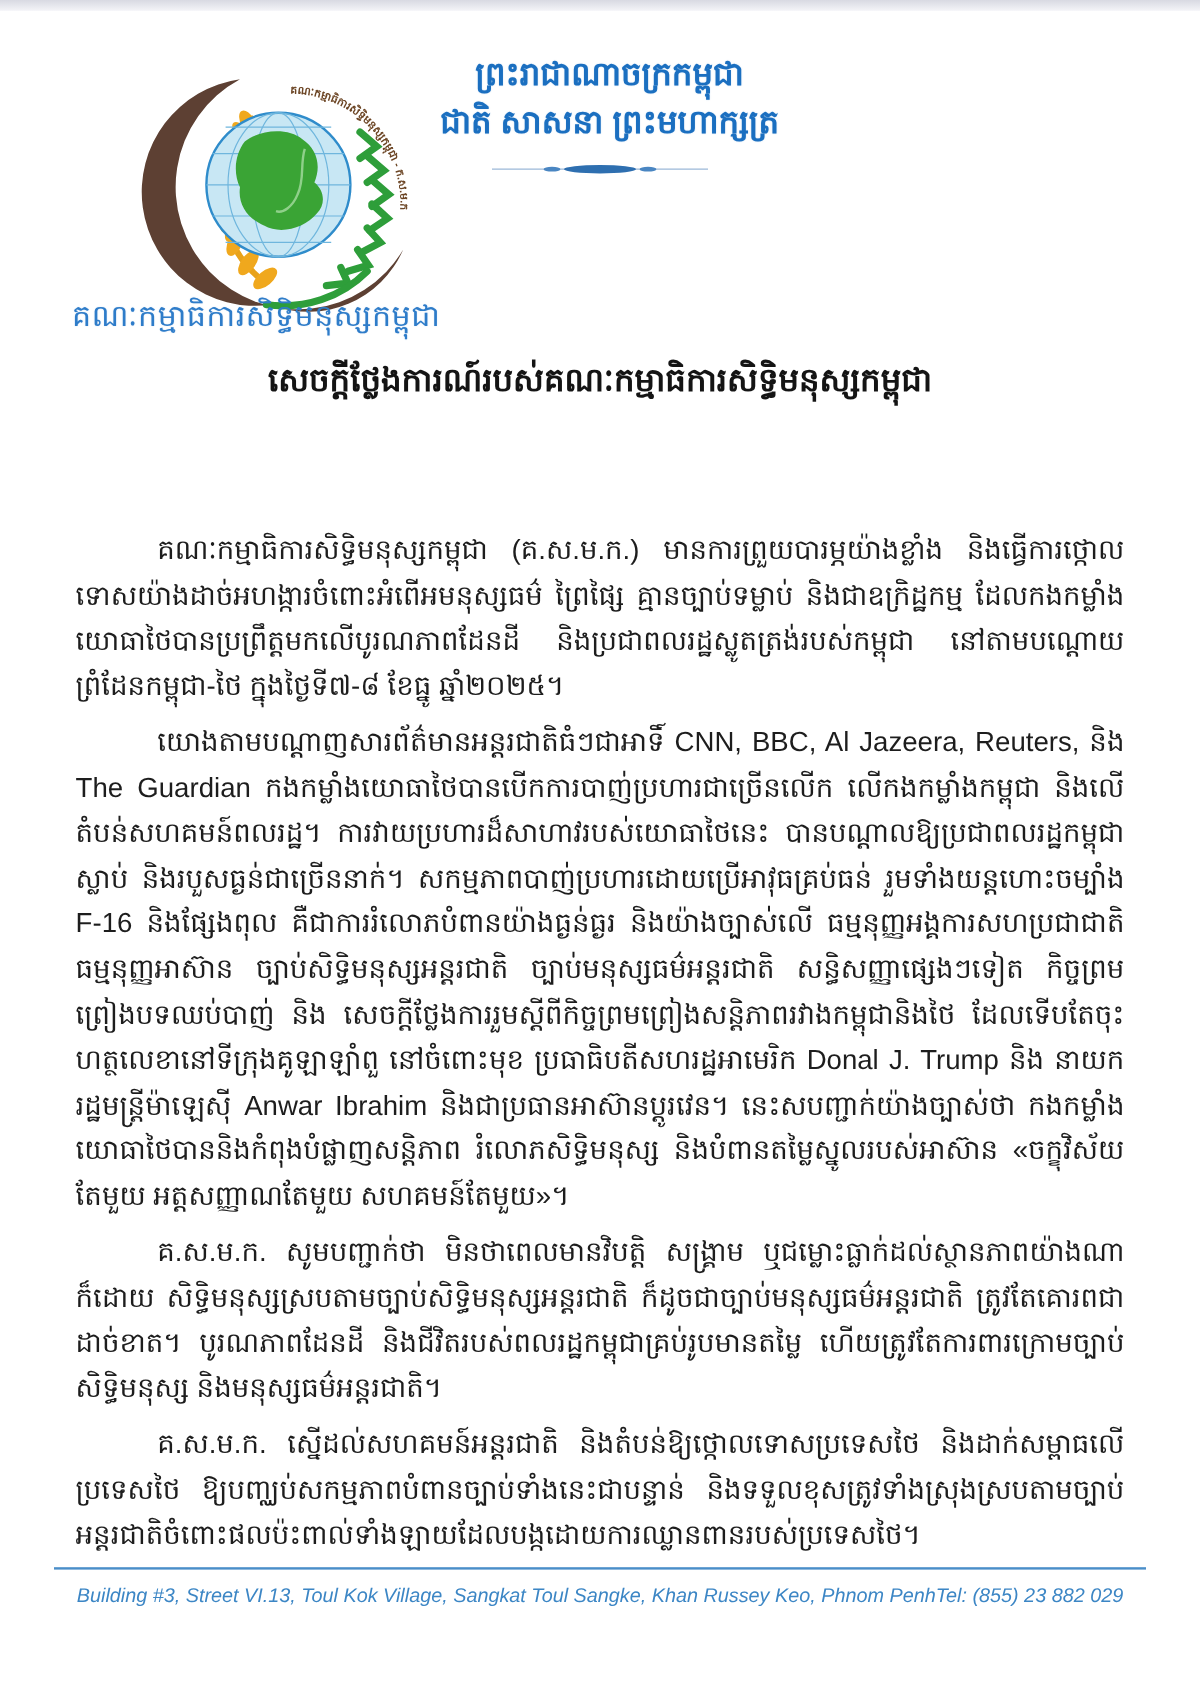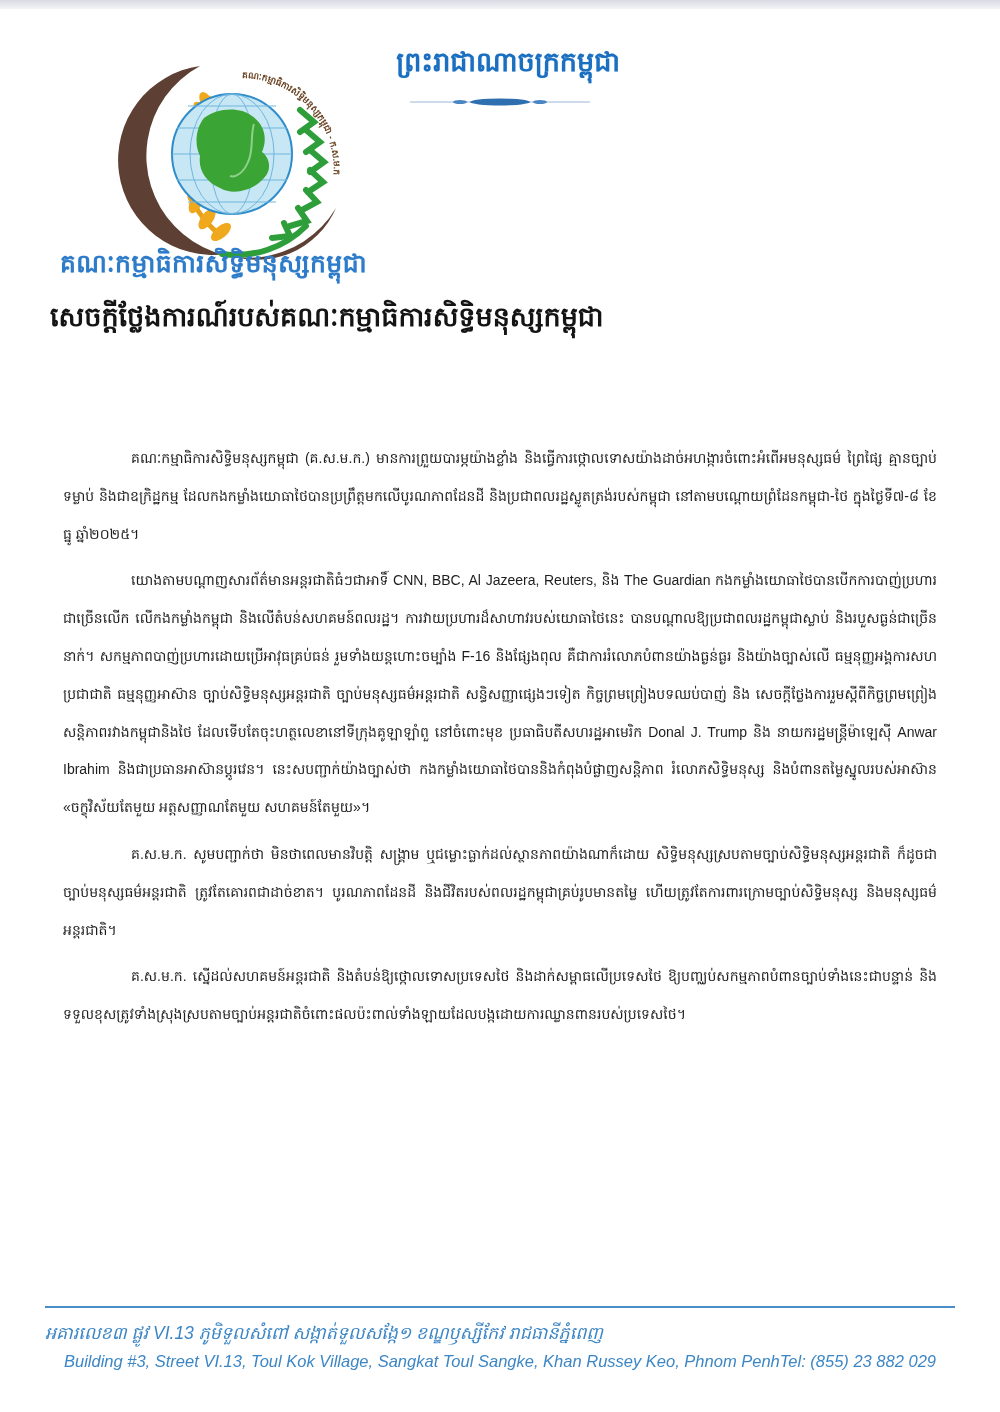--- a/index.html
+++ b/index.html
@@ -26,35 +26,35 @@
     font-size:27px;line-height:40px;
     text-shadow:0 0 1px rgba(27,111,192,.35);
     padding-left:16px;
   }
   .header-divider{margin-top:12px;}
   
   .logo-wrap{position:absolute;left:104px;top:58px;width:252px;height:210px;}
   
   .org-name{
     position:absolute;left:60px;top:248px;
-    font-size:25px;font-weight:bold;color:#2e7cc9;
+    font-size:25px;font-weight:normal;color:#2e7cc9;
     text-shadow:0 0 1px rgba(46,124,201,.3);
     letter-spacing:.5px;
   }
   
   .doc-title{
     position:absolute;top:297px;left:50px;right:50px;
-    color:#141414;font-weight:bold;
+    text-align:center;color:#141414;font-weight:bold;
   }
   .doc-title .t1{font-size:27px;line-height:40px;margin-bottom:8px;}
   .doc-title .t2{font-size:24px;line-height:39px;}
   
   .body-text{
     position:absolute;top:440px;left:63px;width:874px;
-    font-size:14px;line-height:37.8px;color:#1d1d1d;
+    font-size:23px;line-height:37.8px;color:#1d1d1d;
     text-align:justify;
   }
   .body-text p{margin:0 0 9px 0;text-indent:68px;}
   .body-text .b{font-weight:normal;}
   
   .footer{position:absolute;left:45px;right:45px;top:1306px;color:#3c86c5;}
   .footer-rule{border-top:2.5px solid #4a8ec9;margin-bottom:13px;}
   .footer-khmer{font-style:italic;font-size:17.5px;line-height:24px;}
   .footer-row{
     display:flex;justify-content:center;align-items:baseline;
@@ -62,20 +62,21 @@
   }
 </style>
 </head>
 <body>
 
 <div class="page">
   <div class="top-strip"></div>
 
   <div class="royal-header">
     <div class="royal-line">ព្រះរាជាណាចក្រកម្ពុជា</div>
+    <div class="royal-line">ជាតិ សាសនា ព្រះមហាក្សត្រ</div>
     <div class="header-divider">
       <svg width="180" height="12" aria-hidden="true">
         <line x1="0" y1="6" x2="180" y2="6" stroke="#9bb8d8" stroke-width="1"></line>
         <ellipse cx="90" cy="6" rx="30" ry="3.5" fill="#2e6fb0"></ellipse>
         <ellipse cx="50" cy="6" rx="7" ry="2" fill="#4a86c2"></ellipse>
         <ellipse cx="130" cy="6" rx="7" ry="2" fill="#4a86c2"></ellipse>
       </svg>
     </div>
   </div>
 
@@ -144,19 +145,18 @@
 
   <div class="body-text">
     <p><span>គណៈកម្មាធិការសិទ្ធិមនុស្សកម្ពុជា (គ.ស.ម.ក.) មានការព្រួយបារម្ភយ៉ាងខ្លាំង និងធ្វើការថ្កោលទោសយ៉ាងដាច់អហង្ការចំពោះអំពើអមនុស្សធម៌ ព្រៃផ្សៃ គ្មានច្បាប់ទម្លាប់ និងជាឧក្រិដ្ឋកម្ម ដែលកងកម្លាំងយោធាថៃបានប្រព្រឹត្តមកលើបូរណភាពដែនដី និងប្រជាពលរដ្ឋស្លូតត្រង់របស់កម្ពុជា នៅតាមបណ្តោយព្រំដែនកម្ពុជា-ថៃ ក្នុងថ្ងៃទី៧-៨ ខែធ្នូ ឆ្នាំ២០២៥។</span></p>
     <p><span>យោងតាមបណ្តាញសារព័ត៌មានអន្តរជាតិធំៗជាអាទិ៍ CNN, BBC, Al Jazeera, Reuters, និង The Guardian កងកម្លាំងយោធាថៃបានបើកការបាញ់ប្រហារជាច្រើនលើក លើកងកម្លាំងកម្ពុជា និងលើតំបន់សហគមន៍ពលរដ្ឋ។ ការវាយប្រហារដ៏សាហាវរបស់យោធាថៃនេះ បានបណ្តាលឱ្យប្រជាពលរដ្ឋកម្ពុជាស្លាប់ និងរបួសធ្ងន់ជាច្រើននាក់។ សកម្មភាពបាញ់ប្រហារដោយប្រើអាវុធគ្រប់ធន់ រួមទាំងយន្តហោះចម្បាំង F-16 និងផ្សែងពុល គឺជាការរំលោភបំពានយ៉ាងធ្ងន់ធ្ងរ និងយ៉ាងច្បាស់លើ ធម្មនុញ្ញអង្គការសហប្រជាជាតិ ធម្មនុញ្ញអាស៊ាន ច្បាប់សិទ្ធិមនុស្សអន្តរជាតិ ច្បាប់មនុស្សធម៌អន្តរជាតិ សន្ធិសញ្ញាផ្សេងៗទៀត កិច្ចព្រមព្រៀងបទឈប់បាញ់ និង សេចក្តីថ្លែងការរួមស្តីពីកិច្ចព្រមព្រៀងសន្តិភាពរវាងកម្ពុជានិងថៃ ដែលទើបតែចុះហត្ថលេខានៅទីក្រុងគូឡាឡាំពួ នៅចំពោះមុខ ប្រធាធិបតីសហរដ្ឋអាមេរិក </span><span class="b">Donal J. Trump</span><span> និង នាយករដ្ឋមន្ត្រីម៉ាឡេស៊ី </span><span class="b">Anwar Ibrahim</span><span> និងជាប្រធានអាស៊ានប្តូរវេន។ នេះសបញ្ជាក់យ៉ាងច្បាស់ថា កងកម្លាំងយោធាថៃបាននិងកំពុងបំផ្លាញសន្តិភាព រំលោភសិទ្ធិមនុស្ស និងបំពានតម្លៃស្នូលរបស់អាស៊ាន </span><span class="b">«ចក្ខុវិស័យតែមួយ អត្តសញ្ញាណតែមួយ សហគមន៍តែមួយ»</span><span>។</span></p>
     <p><span>គ.ស.ម.ក. សូមបញ្ជាក់ថា មិនថាពេលមានវិបត្តិ សង្គ្រាម ឬជម្លោះធ្លាក់ដល់ស្ថានភាពយ៉ាងណាក៏ដោយ សិទ្ធិមនុស្សស្របតាមច្បាប់សិទ្ធិមនុស្សអន្តរជាតិ ក៏ដូចជាច្បាប់មនុស្សធម៌អន្តរជាតិ ត្រូវតែគោរពជាដាច់ខាត។ បូរណភាពដែនដី និងជីវិតរបស់ពលរដ្ឋកម្ពុជាគ្រប់រូបមានតម្លៃ ហើយត្រូវតែការពារក្រោមច្បាប់សិទ្ធិមនុស្ស និងមនុស្សធម៌អន្តរជាតិ។</span></p>
     <p><span>គ.ស.ម.ក. ស្នើដល់សហគមន៍អន្តរជាតិ និងតំបន់ឱ្យថ្កោលទោសប្រទេសថៃ និងដាក់សម្ពាធលើប្រទេសថៃ ឱ្យបញ្ឈប់សកម្មភាពបំពានច្បាប់ទាំងនេះជាបន្ទាន់ និងទទួលខុសត្រូវទាំងស្រុងស្របតាមច្បាប់អន្តរជាតិចំពោះផលប៉ះពាល់ទាំងឡាយដែលបង្កដោយការឈ្លានពានរបស់ប្រទេសថៃ។</span></p>
   </div>
 
   <div class="footer">
     <div class="footer-rule"></div>
-    <div class="footer-khmer">អគារលេខ៣ ផ្លូវ VI.13 ភូមិទួលសំពៅ សង្កាត់ទួលសង្កែ១ ខណ្ឌឫស្សីកែវ រាជធានីភ្នំពេញ</div>
     <div class="footer-row">
       <span>Building #3, Street VI.13, Toul Kok Village, Sangkat Toul Sangke, Khan Russey Keo, Phnom Penh</span>
       <span>Tel: (855) 23 882 029</span>
     </div>
   </div>
 </div>
 
 </body></html>

